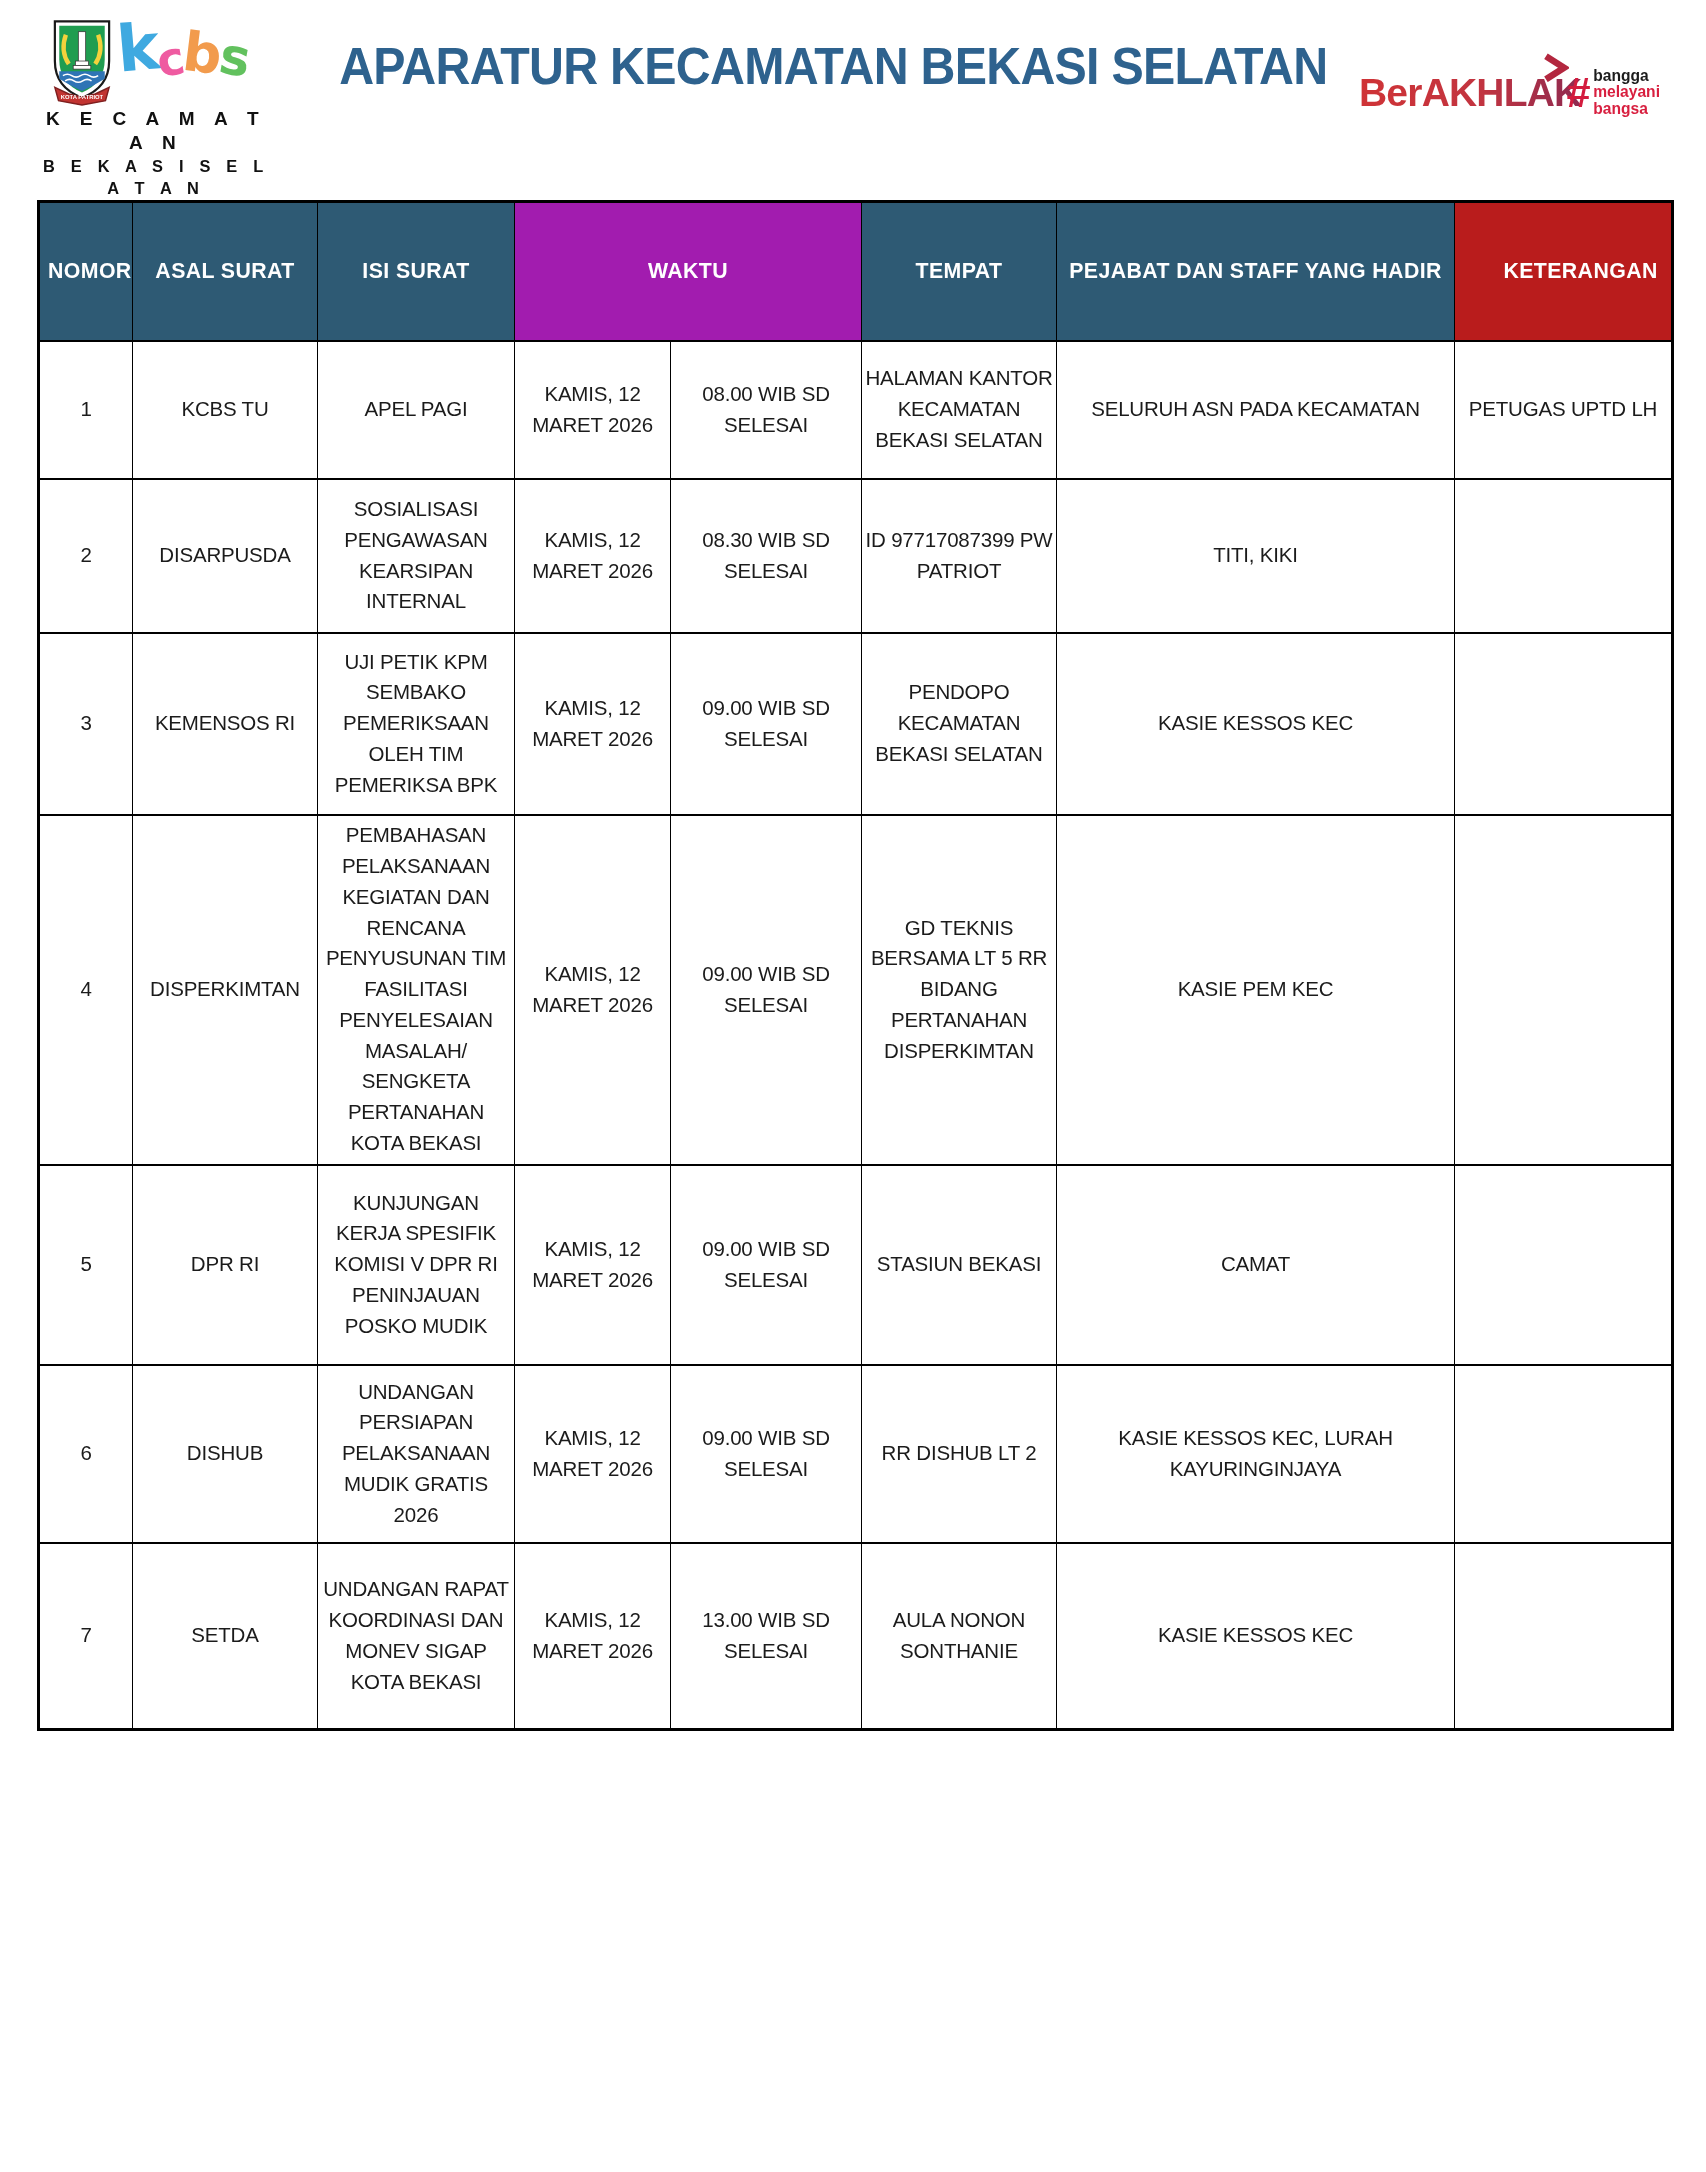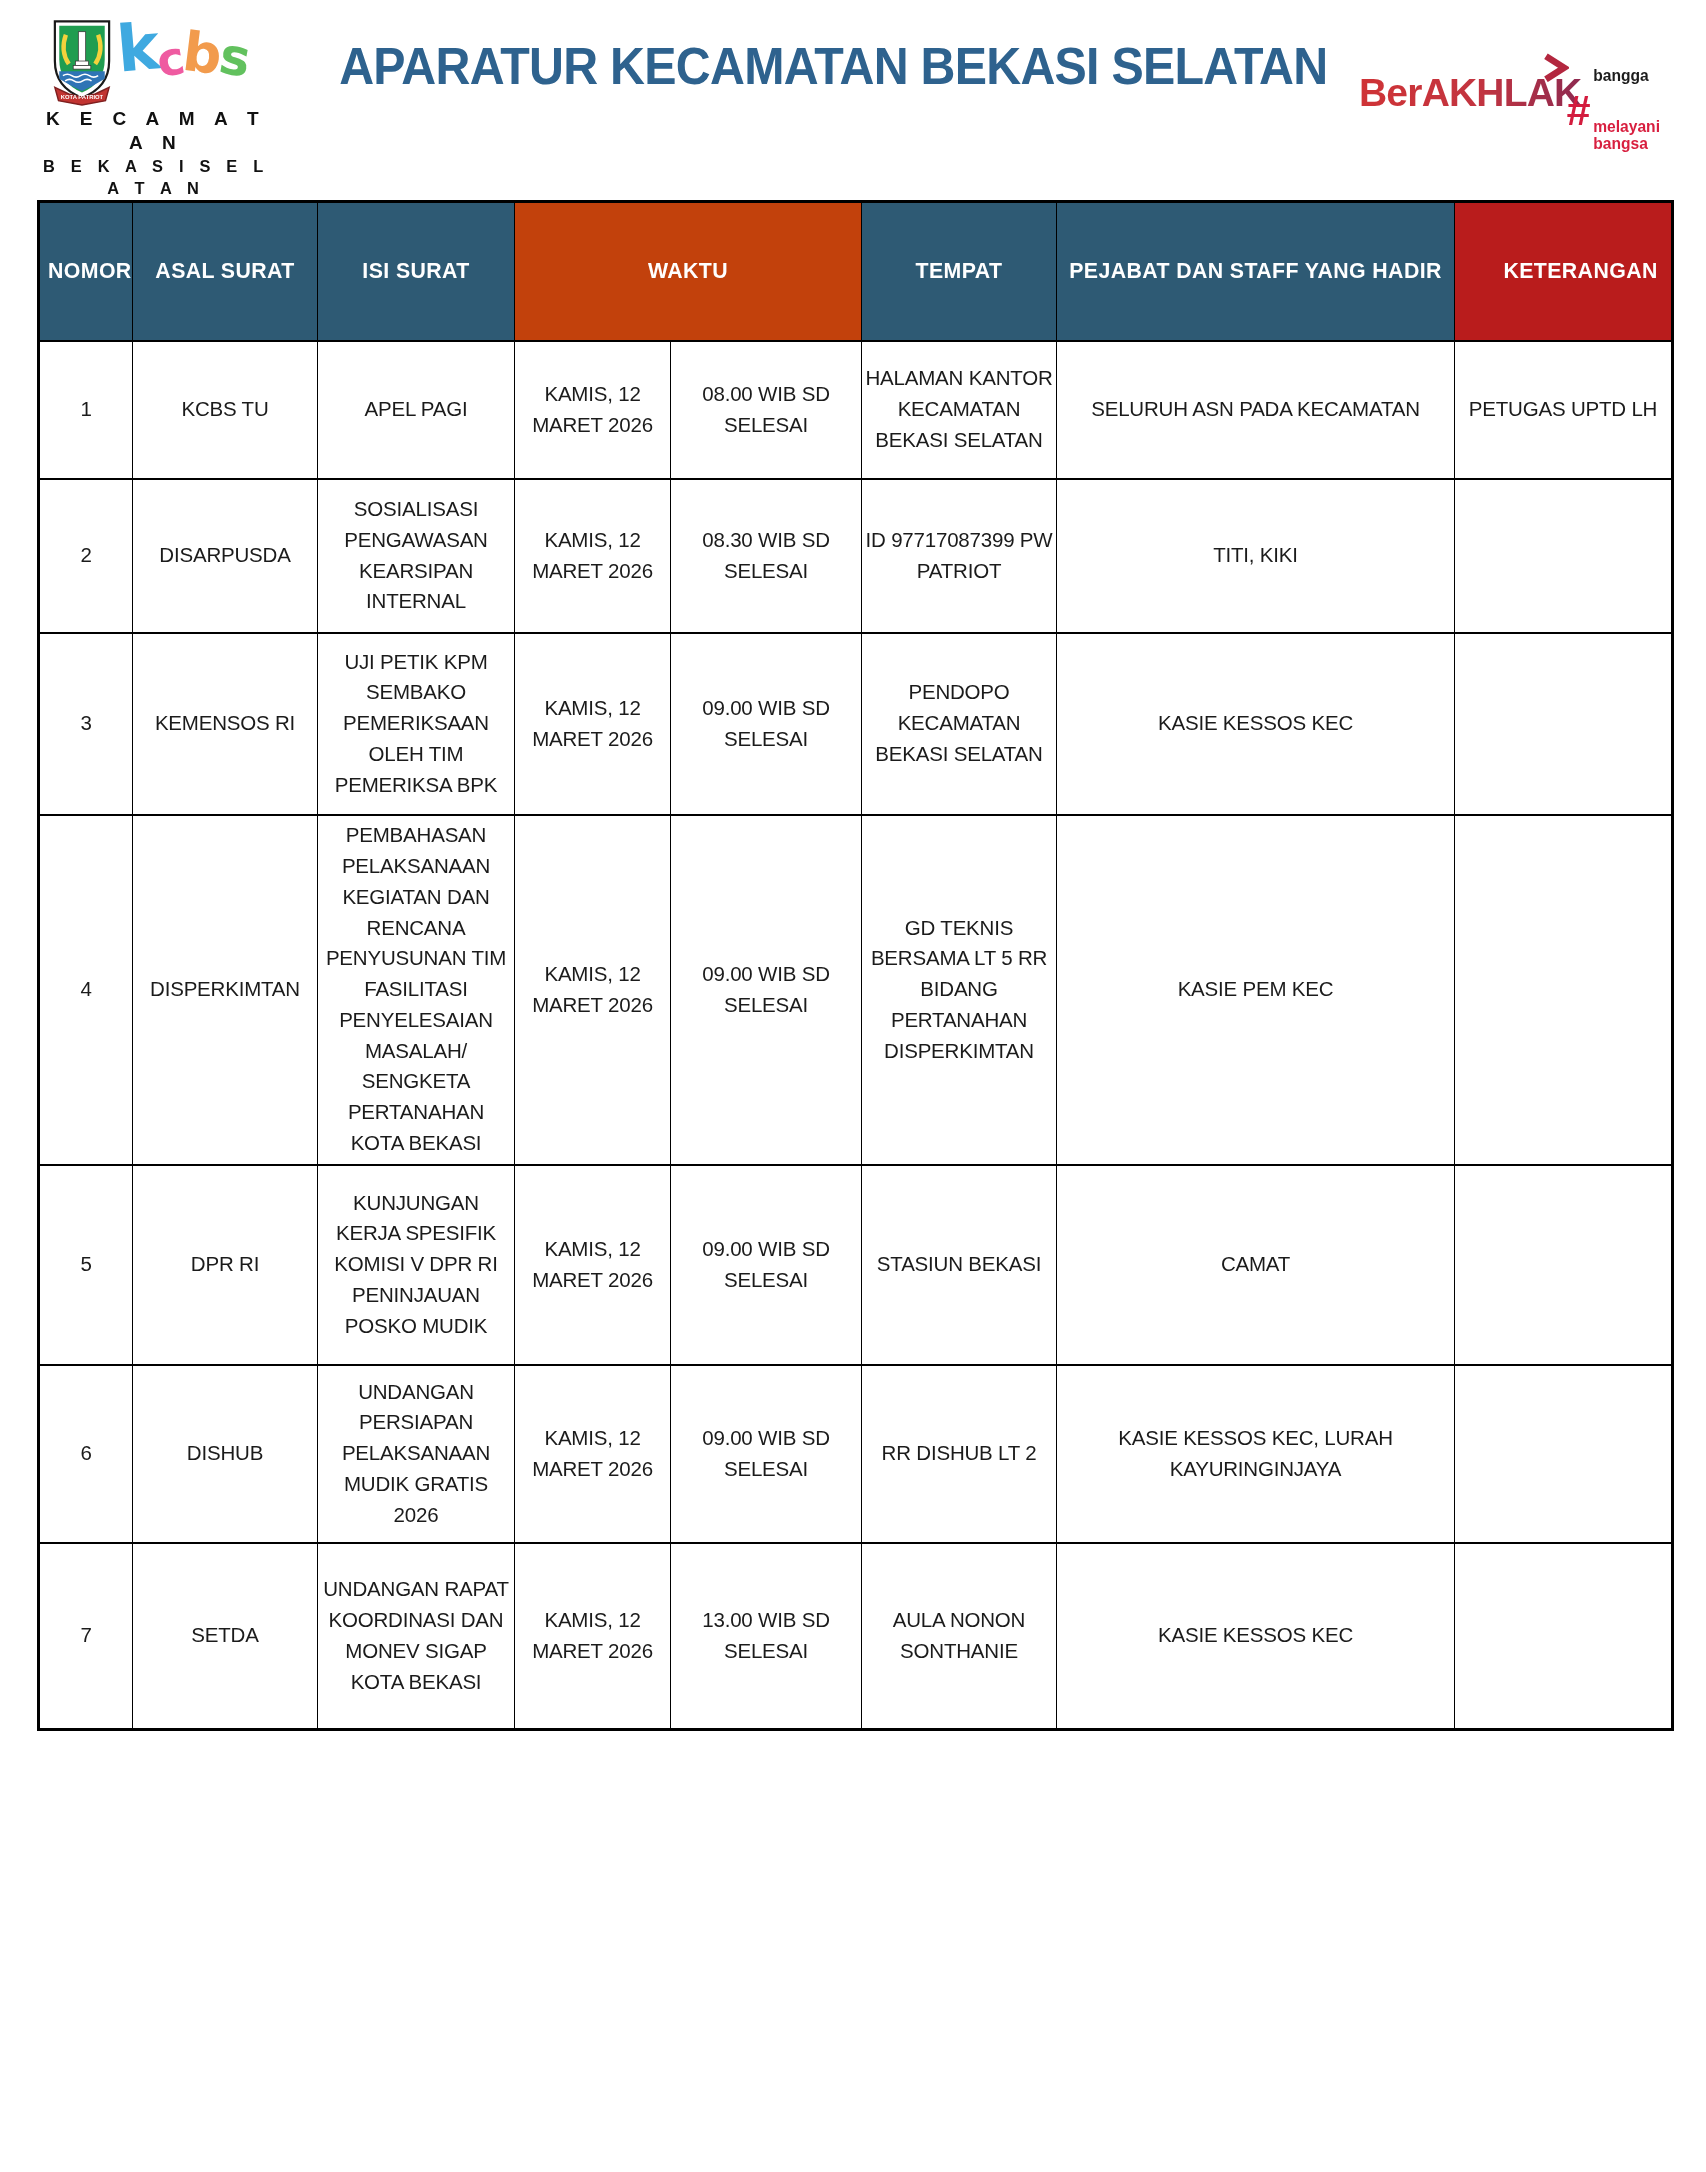--- a/index.html
+++ b/index.html
@@ -91,21 +91,21 @@
 
     <div class="right-logo">
       <div class="berakhlak">BerAKHLAK</div>
       <svg class="chevron" width="28" height="29.6" viewBox="0 0 34 36">
         <polyline points="6,4 28,18 6,32" fill="none" stroke="#b3273f" stroke-width="8"></polyline>
       </svg>
       <div class="hash-block">
         <span class="hash">#</span>
         <span class="tag-lines">
           <span style="color: rgb(28, 28, 28);">bangga</span>
-          <span style="color: rgb(216, 31, 63); margin-top: 35px;">melayani</span>
+          <span style="color: rgb(216, 31, 63);">melayani</span>
           <span style="color: rgb(216, 31, 63);">bangsa</span>
         </span>
       </div>
     </div>
   </div>
 
   <table class="sched">
     <colgroup>
       <col class="c-nomor">
         <col class="c-asal">
@@ -114,21 +114,21 @@
       <col class="c-jam">
         <col class="c-tempat">
         <col class="c-pejabat">
         <col class="c-ket">
     </colgroup>
     <thead>
       <tr class="hrow">
         <th style="background-color: rgb(46, 90, 116); padding-left: 8px;">NOMOR</th>
         <th style="background-color: rgb(46, 90, 116);">ASAL SURAT</th>
         <th style="background-color: rgb(46, 90, 116);">ISI SURAT</th>
-        <th colspan="2" style="background-color: #c2410c;">WAKTU</th>
+        <th colspan="2" style="background-color: #a21caf;">WAKTU</th>
         <th style="background-color: rgb(46, 90, 116);">TEMPAT</th>
         <th style="background-color: rgb(46, 90, 116);">PEJABAT DAN STAFF YANG HADIR</th>
         <th style="background-color: #b91c1c; padding-left: 40px;">KETERANGAN</th>
       </tr>
     </thead>
     <tbody>
       <tr class="r1">
         <td>1</td>
         <td>KCBS TU</td>
         <td>APEL PAGI</td>

